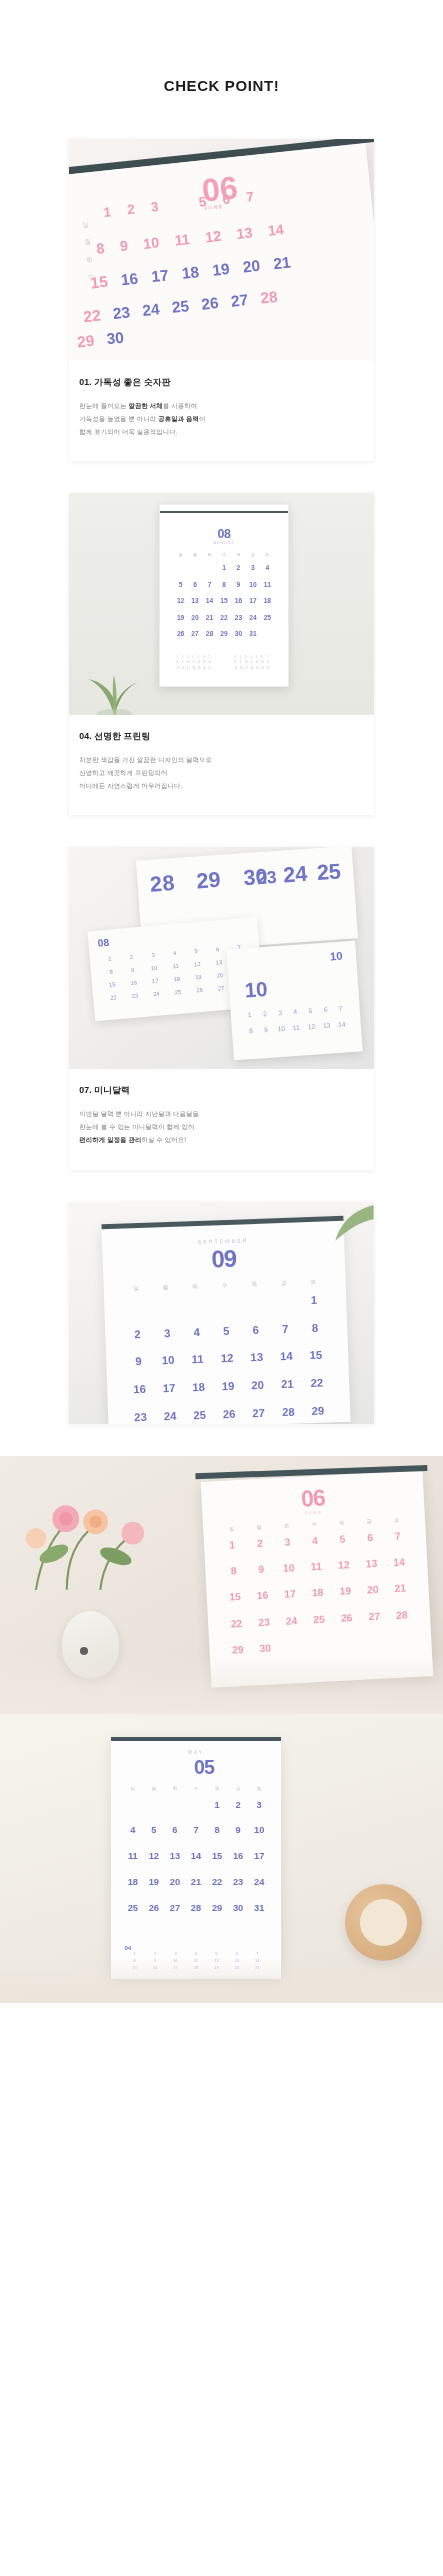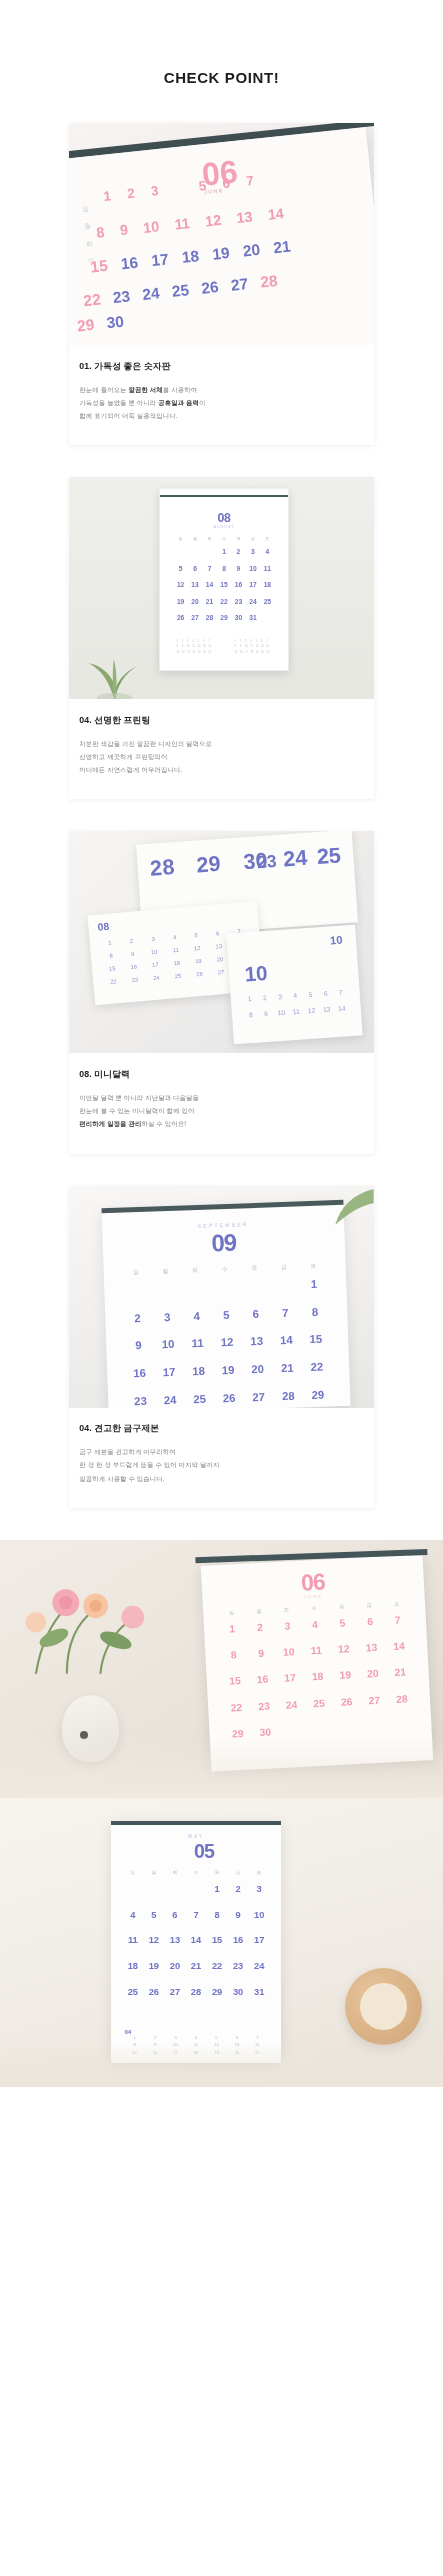--- a/index.html
+++ b/index.html
@@ -19,21 +19,21 @@
     background: #ffffff;
     overflow: hidden;
   }
 
   
   .title-block {
     padding: 61px 0 29px 0;
     text-align: center;
   }
   .title-block h1 {
-    margin: 8px;
+    margin: 16px;
     font-size: 15px;
     letter-spacing: 0.6px;
     font-weight: bold;
     color: #1d1d1d;
   }
 
   
   .feature {
     width: 443px;
     padding: 0 0 32px 0;
@@ -427,21 +427,21 @@
             <div>9</div>
             <div>10</div>
             <div>11</div>
             <div>12</div>
             <div>13</div>
             <div>14</div>
           </div>
         </div>
       </div>
       <div class="feature-text">
-        <h2>08. 미니달력</h2>
+        <h2>07. 미니달력</h2>
         <p>
           <span>이번달 달력 뿐 아니라 지난달과 다음달을</span><br>
           <span>한눈에 볼 수 있는 미니달력이 함께 있어</span><br>
           <span><b>편리하게 일정을 관리</b>하실 수 있어요!</span>
         </p>
       </div>
     </div>
   </div>
 
   <div class="feature">
@@ -502,28 +502,20 @@
             <div>27</div>
             <div>28</div>
             <div>29</div>
 
           </div>
         </div>
 
         <svg style="position:absolute;right:0;top:3.1px;width:57px;height:46px;" viewBox="0 0 110 90">
           <path d="M110 0 C70 10 45 35 35 70 C60 48 85 32 110 28 Z" fill="#88a96d" opacity="0.85"></path>
         </svg>
-      </div>
-      <div class="feature-text">
-        <h2>04. 견고한 금구제본</h2>
-        <p>
-          <span>금구 제본을 견고하게 마무리하여</span><br>
-          <span>한 장 한 장 부드럽게 뜯을 수 있어 마지막 달까지</span><br>
-          <span>깔끔하게 사용할 수 있습니다.</span>
-        </p>
       </div>
     </div>
   </div>
 
   <div class="wide-photo bg-soft5" style="height:258px;">
     <div style="position:absolute;inset:0;background:linear-gradient(150deg,#f1ece5 0%,#e9e3db 55%,#ded7ce 100%);"></div>
 
     <div class="w5-cal">
       <div style="position:absolute;left:-5.2px;right:-5.2px;top:-7.2px;height:6.2px;background:#45565a;transform:rotate(1deg);"></div>
       <div style="position:absolute;left:0;right:0;top:9.3px;text-align:center;font-size:23px;font-weight:bold;color:#f29bb4;letter-spacing:-1px;">06</div>

